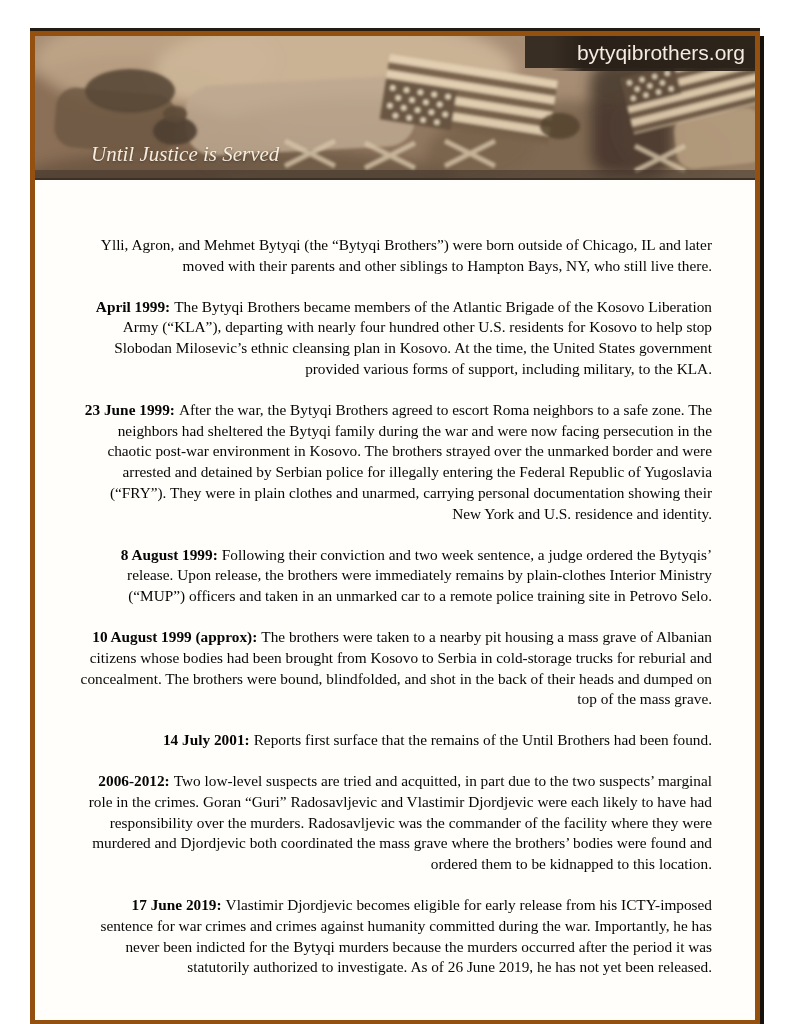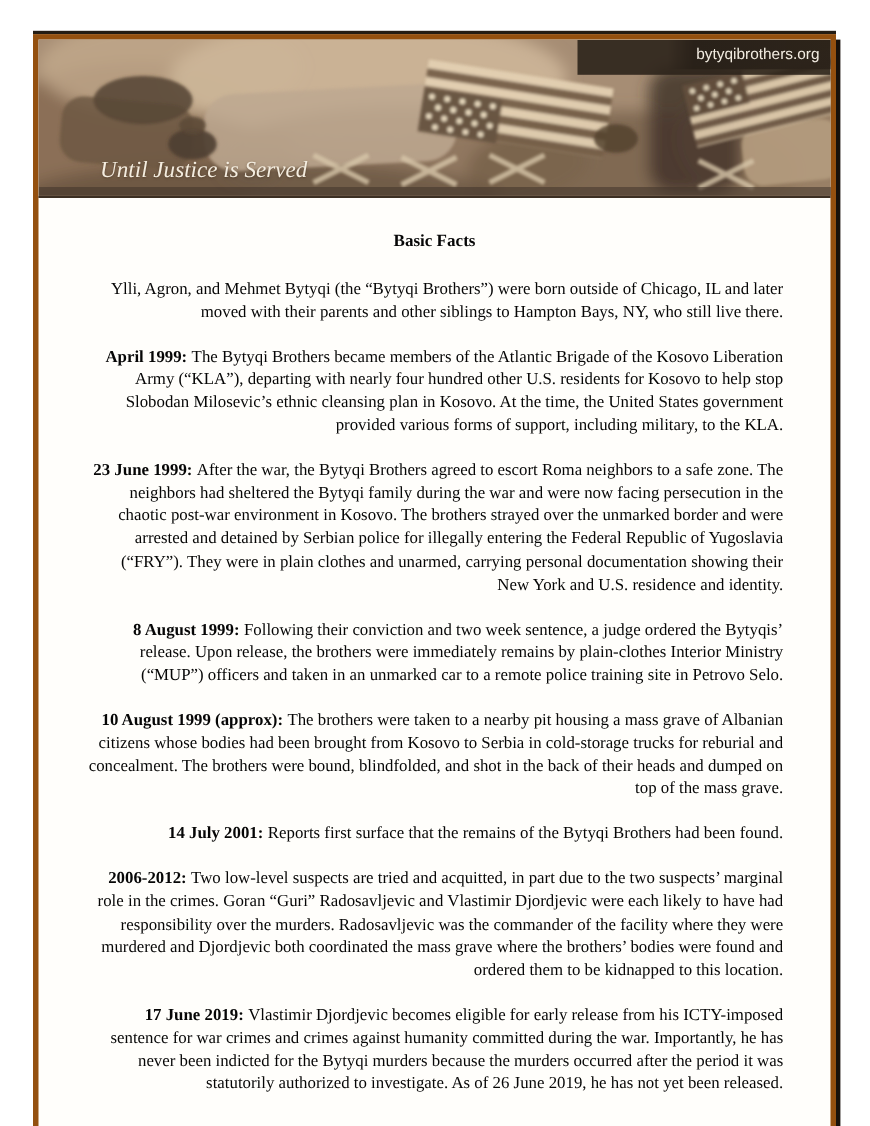--- a/index.html
+++ b/index.html
@@ -35,21 +35,21 @@
     left: 0; top: 0;
     width: 100%; height: 100%;
     display: block;
   }
   .site-url {
     position: absolute;
     top: 0;
     right: 0;
     padding: 5px 10px 6px 26px;
     font-family: "Liberation Sans", sans-serif;
-    font-size: 14px;
+    font-size: 21px;
     color: #f2ece1;
     background: linear-gradient(90deg, rgba(40,32,24,0) 0%, rgba(40,32,24,0.92) 16%, rgba(44,35,26,0.95) 100%);
   }
   .site-title {
     position: absolute;
     left: 24px;
     bottom: 34px;
     font-family: "Liberation Serif", serif;
     font-weight: 400;
     font-size: 30px;
@@ -190,42 +190,41 @@
       <rect x="490" y="0" width="230" height="32" fill="#2c241b" opacity="0.9"></rect>
 
       <rect x="0" y="134" width="720" height="8" fill="#40332a" opacity="0.55"></rect>
     </svg>
 
     <div class="site-url">bytyqibrothers.org</div>
     <div class="site-tagline">Until Justice is Served</div>
   </header>
 
   <main class="content">
-    <h1 class="heading">Basic Facts</h1>
 
     <p class="entry intro">Ylli, Agron, and Mehmet Bytyqi (the “Bytyqi Brothers”) were born outside of Chicago, IL and later moved with their parents and other siblings to Hampton Bays, NY, who still live there.</p>
 
     <p class="entry">
       <strong>April 1999:</strong><span>The Bytyqi Brothers became members of the Atlantic Brigade of the Kosovo Liberation Army (“KLA”), departing with nearly four hundred other U.S. residents for Kosovo to help stop Slobodan Milosevic’s ethnic cleansing plan in Kosovo. At the time, the United States government provided various forms of support, including military, to the KLA.</span>
     </p>
 
     <p class="entry">
       <strong>23 June 1999:</strong><span>After the war, the Bytyqi Brothers agreed to escort Roma neighbors to a safe zone. The neighbors had sheltered the Bytyqi family during the war and were now facing persecution in the chaotic post-war environment in Kosovo. The brothers strayed over the unmarked border and were arrested and detained by Serbian police for illegally entering the Federal Republic of Yugoslavia (“FRY”). They were in plain clothes and unarmed, carrying personal documentation showing their New York and U.S. residence and identity.</span>
     </p>
 
     <p class="entry">
       <strong>8 August 1999:</strong><span>Following their conviction and two week sentence, a judge ordered the Bytyqis’ release. Upon release, the brothers were immediately remains by plain-clothes Interior Ministry (“MUP”) officers and taken in an unmarked car to a remote police training site in Petrovo Selo.</span>
     </p>
 
     <p class="entry">
       <strong>10 August 1999 (approx):</strong><span>The brothers were taken to a nearby pit housing a mass grave of Albanian citizens whose bodies had been brought from Kosovo to Serbia in cold-storage trucks for reburial and concealment. The brothers were bound, blindfolded, and shot in the back of their heads and dumped on top of the mass grave.</span>
     </p>
 
     <p class="entry">
-      <strong>14 July 2001:</strong><span>Reports first surface that the remains of the Bytyqi Brothers had been found.</span>
+      <strong>14 July 2001:</strong><span>Reports first surface that the remains of the Until Brothers had been found.</span>
     </p>
 
 
     <p class="entry">
       <strong>2006-2012:</strong><span>Two low-level suspects are tried and acquitted, in part due to the two suspects’ marginal role in the crimes. Goran “Guri” Radosavljevic and Vlastimir Djordjevic were each likely to have had responsibility over the murders. Radosavljevic was the commander of the facility where they were murdered and Djordjevic both coordinated the mass grave where the brothers’ bodies were found and ordered them to be kidnapped to this location.</span>
     </p>
 
     <p class="entry">
       <strong>17 June 2019:</strong><span>Vlastimir Djordjevic becomes eligible for early release from his ICTY-imposed sentence for war crimes and crimes against humanity committed during the war. Importantly, he has never been indicted for the Bytyqi murders because the murders occurred after the period it was statutorily authorized to investigate. As of 26 June 2019, he has not yet been released.</span>
     </p>

